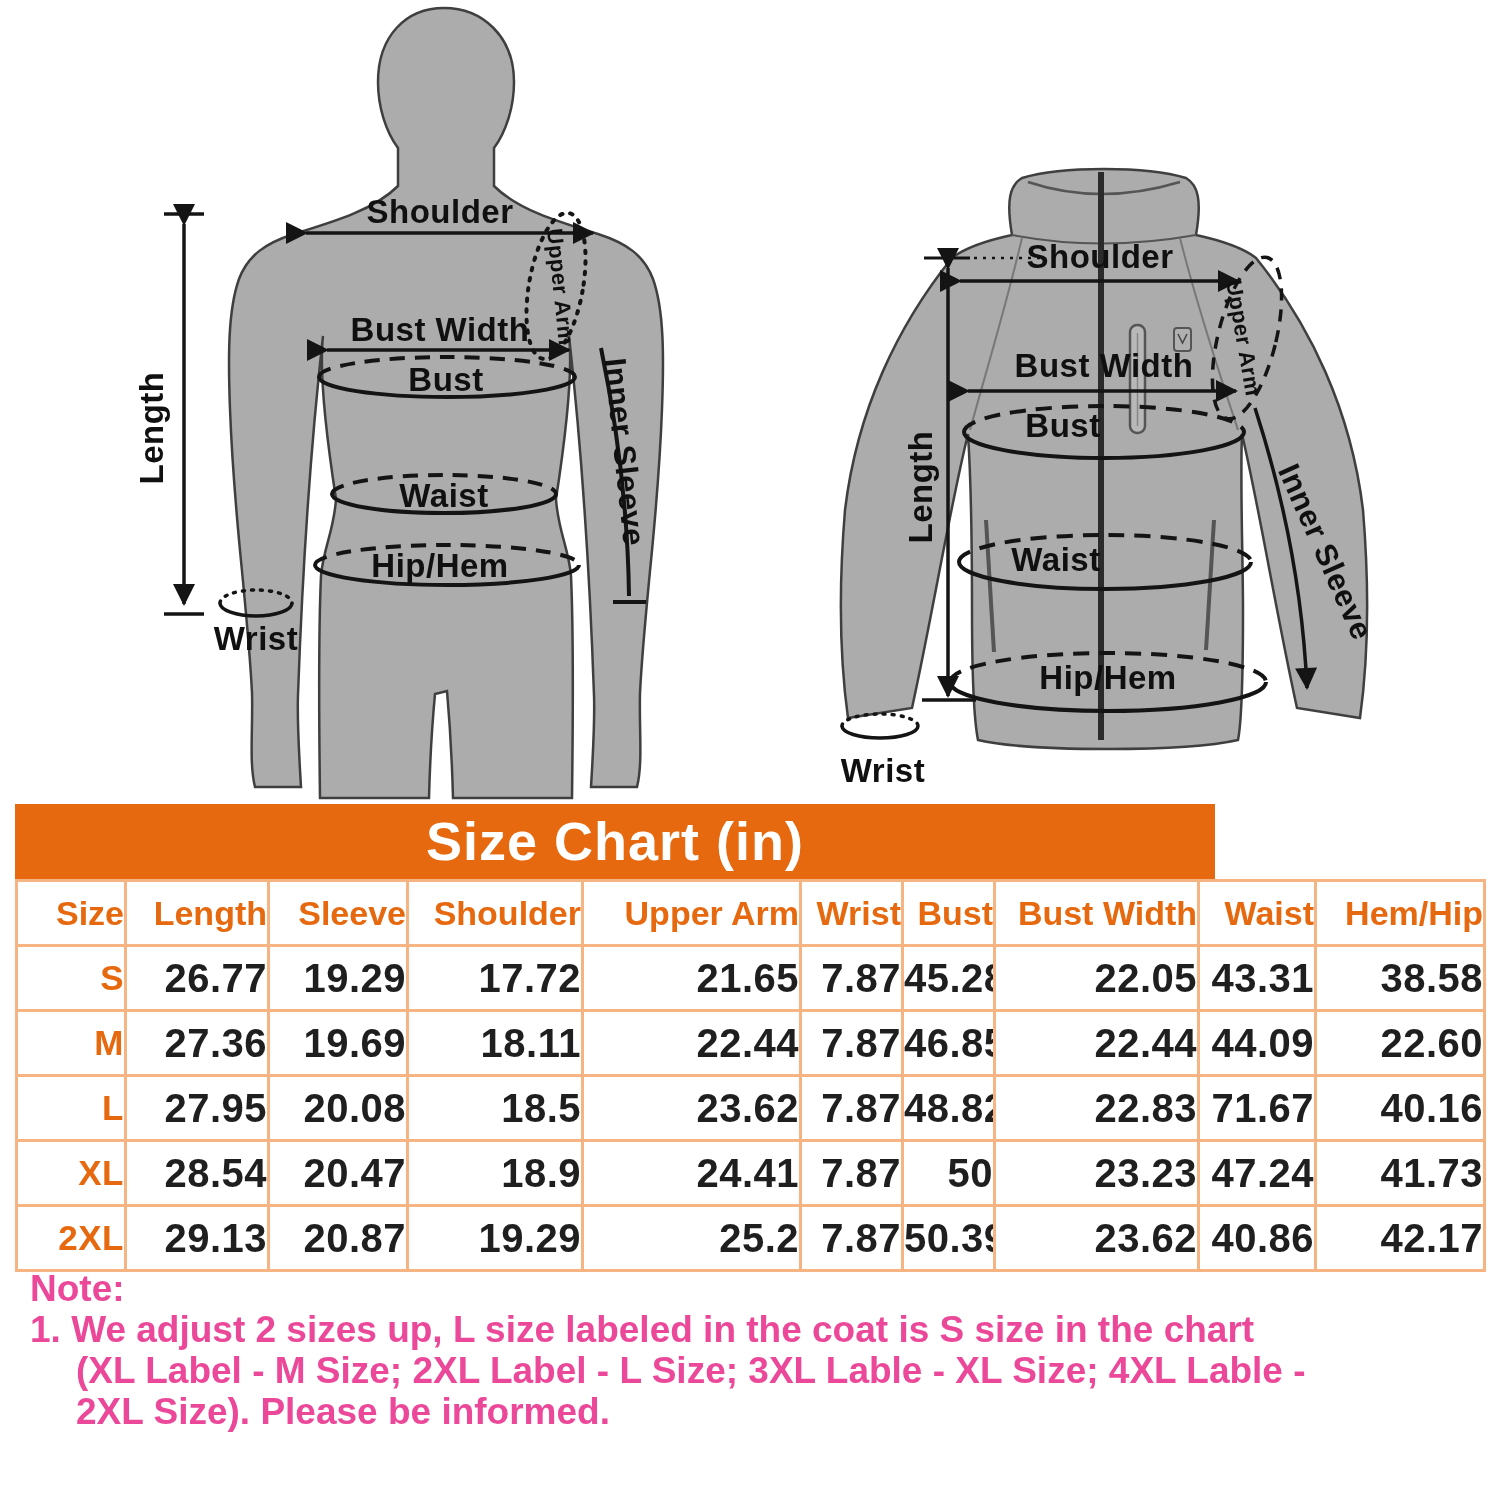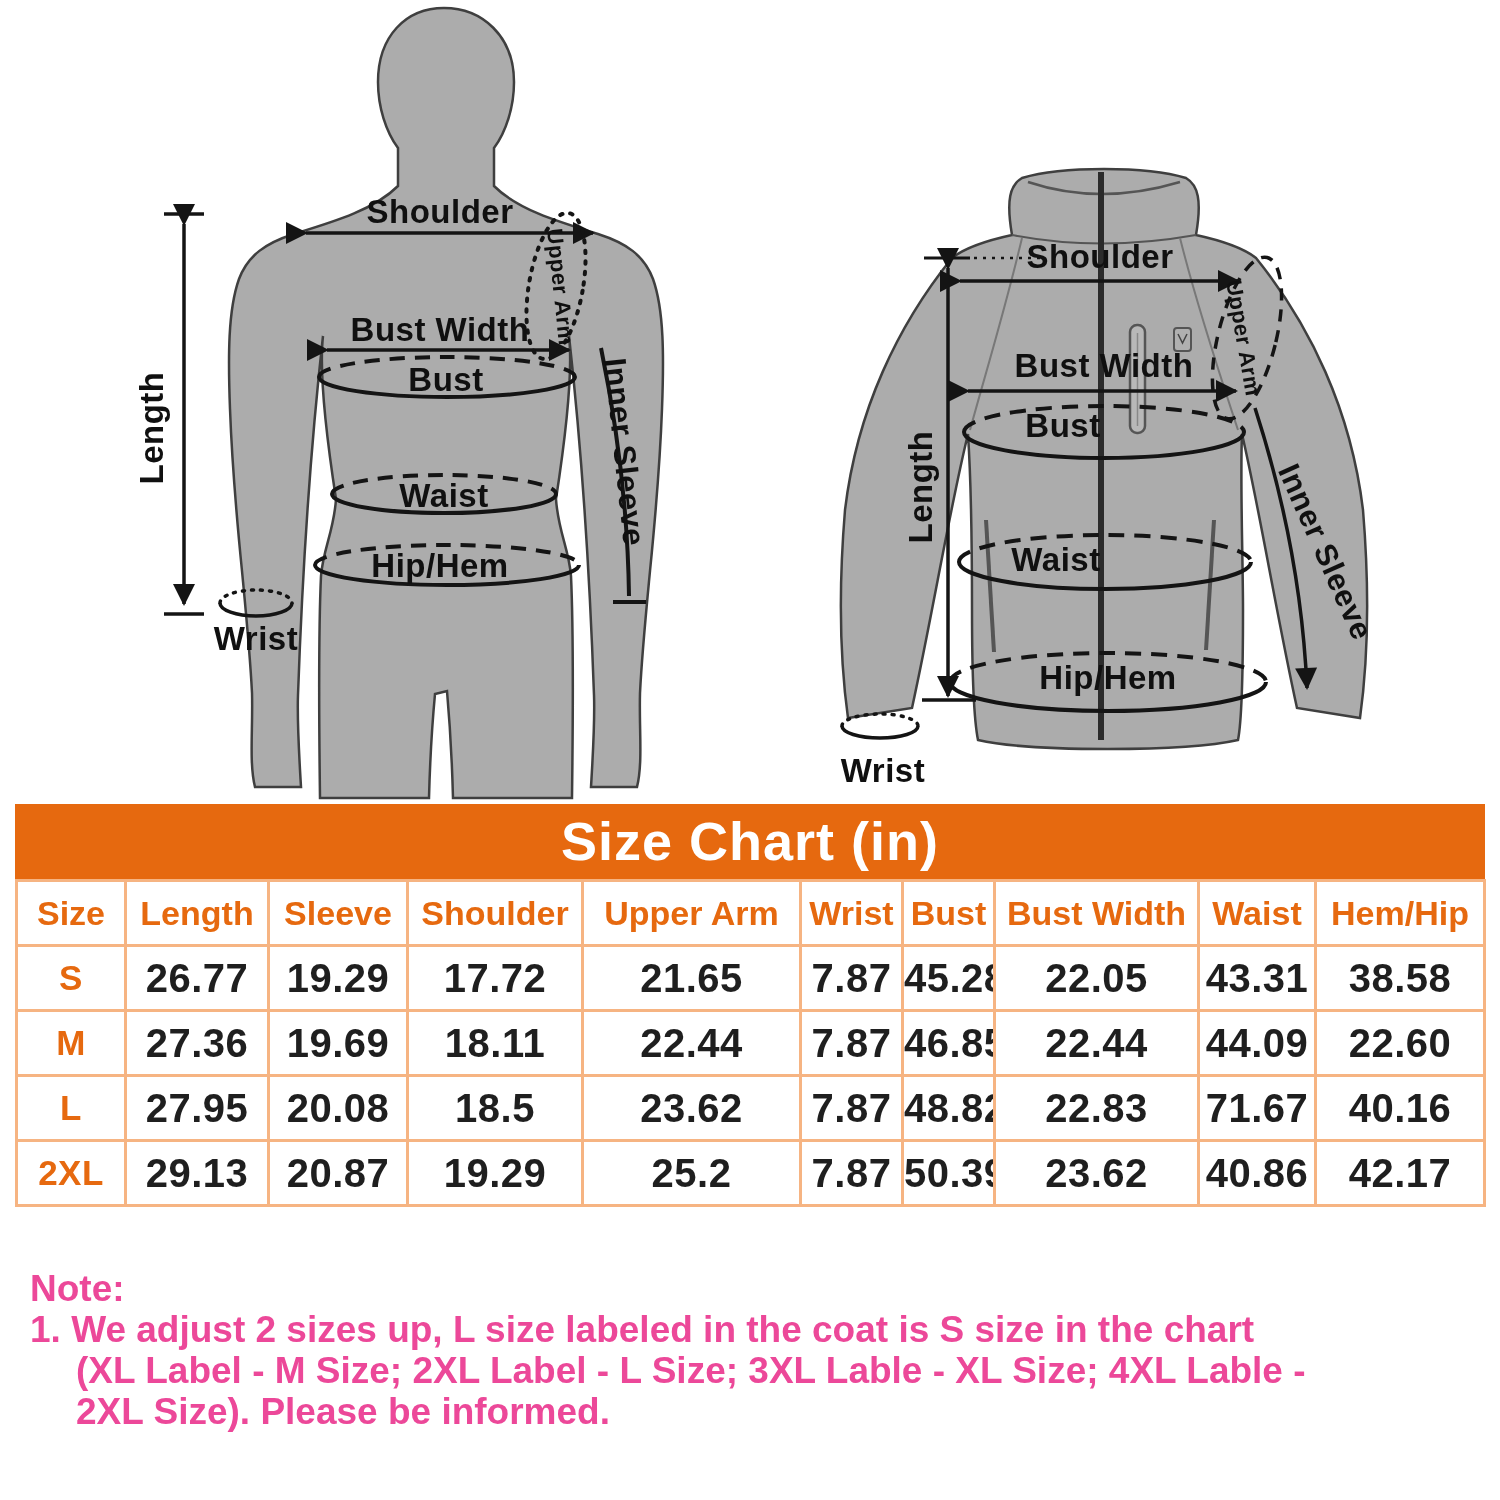--- a/index.html
+++ b/index.html
@@ -11,27 +11,27 @@
   .dlabel{
     position:absolute;font-weight:700;color:#101010;white-space:nowrap;
     transform:translate(-50%,-50%);font-size:33px;letter-spacing:.5px;
   }
   .rotL{transform:translate(-50%,-50%) rotate(-90deg)}
   .rotUA1{transform:translate(-50%,-50%) rotate(84deg);font-size:22px}
   .rotUA2{transform:translate(-50%,-50%) rotate(80deg);font-size:22px}
   .rotIS1{transform:translate(-50%,-50%) rotate(84deg);font-size:31px}
   .rotIS2{transform:translate(-50%,-50%) rotate(66deg);font-size:31px}
   .banner{
-    position:absolute;left:15px;top:804px;width:1470px;height:75px;
+    position:absolute;left:15px;top:804px;width:1200px;height:75px;
     background:#E6690F;color:#ffffff;text-align:center;font-weight:700;
     font-size:54px;line-height:75px;letter-spacing:1px;
   }
   table.size-chart{
     position:absolute;left:15px;top:879px;width:1470px;
-    border-collapse:collapse;table-layout:fixed;text-align:center;border-radius:20px;
+    border-collapse:collapse;table-layout:fixed;text-align:right;border-radius:20px;
   }
   .size-chart th,.size-chart td{border:3px solid #F6B482;height:62px;padding:0;overflow:hidden}
   .size-chart th{color:#E6690F;font-size:34px;font-weight:700}
   .size-chart td{font-size:40px;color:#1f1f1f;font-weight:700;letter-spacing:.5px}
   .size-chart td.sz{color:#E6690F;font-size:35px;font-weight:700}
   .note{
     position:absolute;left:30px;top:1268px;width:1450px;
     color:#ec4899;font-weight:700;font-size:37px;line-height:41px;
   }
   .note .indent{padding-left:46px}
@@ -262,20 +262,32 @@
     <td>20.08</td>
     <td>18.5</td>
     <td>23.62</td>
     <td>7.87</td>
     <td>48.82</td>
     <td>22.83</td>
     <td>71.67</td>
     <td>40.16</td>
   </tr>
   <tr>
+    <td class="sz">XL</td>
+    <td>28.54</td>
+    <td>20.47</td>
+    <td>18.9</td>
+    <td>24.41</td>
+    <td>7.87</td>
+    <td>50</td>
+    <td>23.23</td>
+    <td>47.24</td>
+    <td>41.73</td>
+  </tr>
+  <tr>
     <td class="sz">2XL</td>
     <td>29.13</td>
     <td>20.87</td>
     <td>19.29</td>
     <td>25.2</td>
     <td>7.87</td>
     <td>50.39</td>
     <td>23.62</td>
     <td>40.86</td>
     <td>42.17</td>

